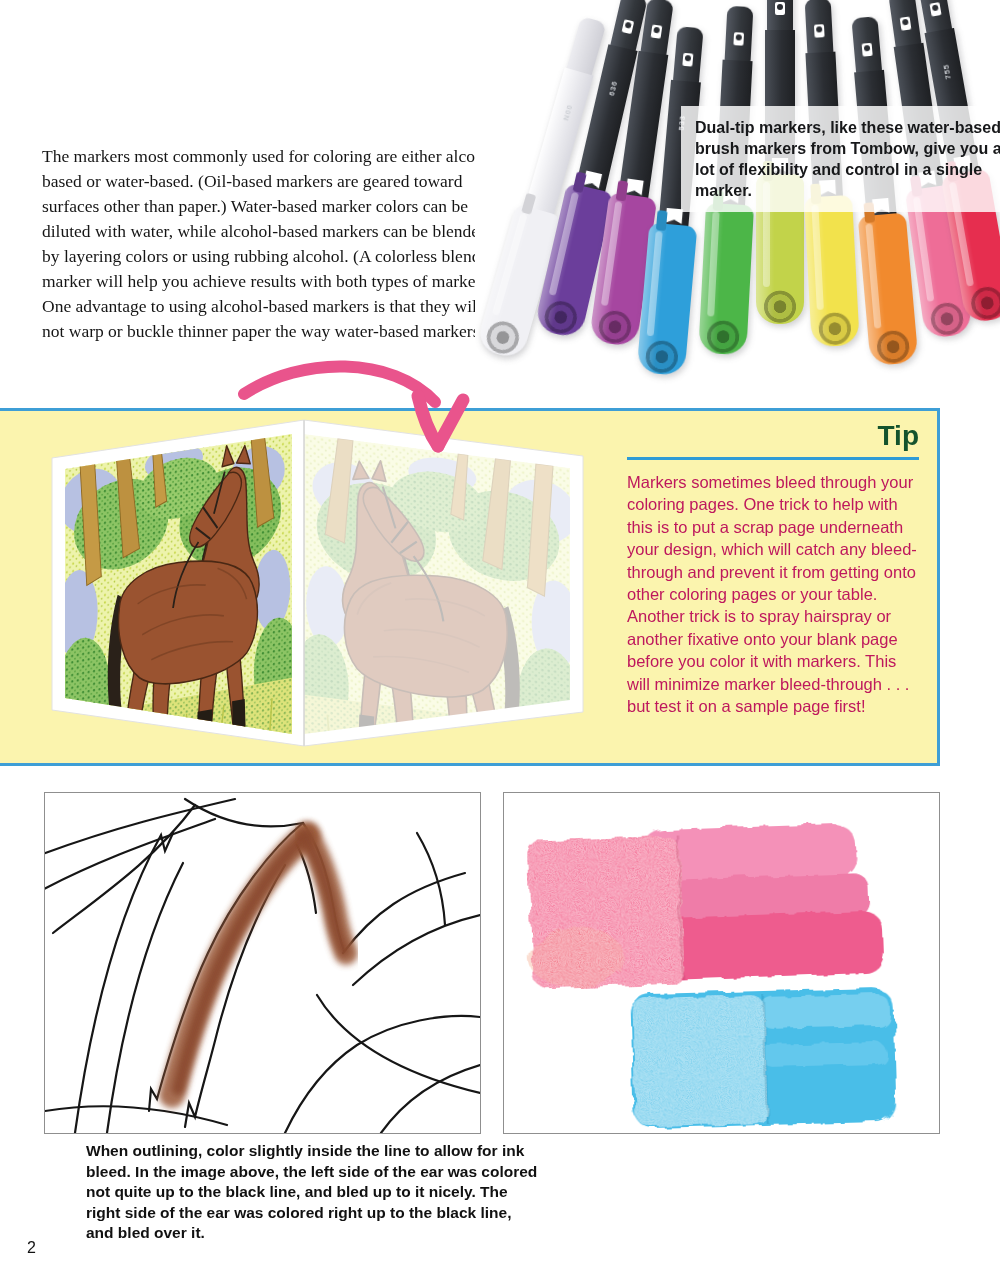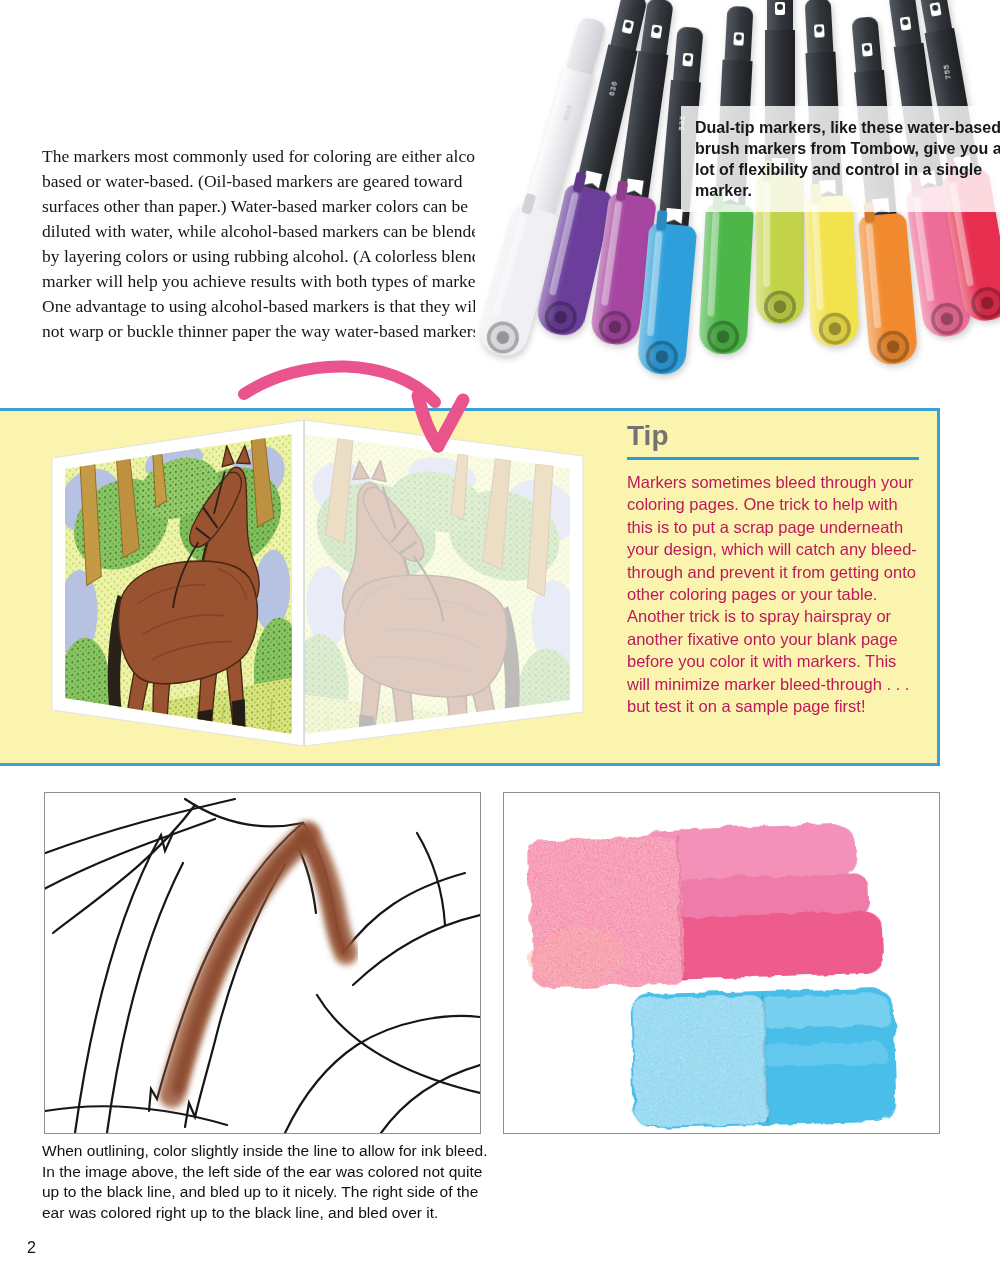--- a/index.html
+++ b/index.html
@@ -32,28 +32,28 @@
                     rgba(0,0,0,.30) 50% 62%, rgba(0,0,0,0) 65%);}
   .m-gloss{position:absolute;top:8px;left:7px;width:7px;height:70%;border-radius:6px;background:rgba(255,255,255,.38);}
   .photo-caption{position:absolute;left:160px;top:106px;width:314px;padding:11px 14px;z-index:40;
                  background:rgba(255,255,255,.82);font-weight:bold;font-size:16px;line-height:21px;color:#17181a;margin-left:46px;}
   
   .tipbox{position:absolute;left:-5px;top:408px;width:945px;height:358px;
           background:var(--tip-yellow);border:3px solid var(--accent-blue);box-sizing:border-box;}
   .book-svg{position:absolute;left:38px;top:412px;width:574px;height:352px;z-index:5;}
   .arrow-svg{position:absolute;left:222px;top:360px;width:275px;height:118px;z-index:8;}
   .tipcol{position:absolute;left:627px;top:420px;width:292px;z-index:6;}
-  .tip-head{text-align:left;font-weight:bold;font-size:28px;color:#737373;}
+  .tip-head{text-align:right;font-weight:bold;font-size:28px;color:#14532d;}
   .tip-rule{height:3px;background:var(--underline-blue);margin-top:5px;border:0;}
   .tip-body{margin-top:11px;font-size:16.5px;line-height:22.4px;color:#be185d;}
   
   .figure{position:absolute;background:#fff;border:1px solid #8f8f8f;box-sizing:border-box;overflow:hidden;}
   .fig-ear{left:44px;top:792px;width:437px;height:342px;}
   .fig-swatch{left:503px;top:792px;width:437px;height:342px;}
-  .caption{position:absolute;font-weight:normal;font-size:15.5px;line-height:20.5px;color:#111;}
+  .caption{position:absolute;font-weight:bold;font-size:15.5px;line-height:20.5px;color:#111;margin-left:44px;}
   .cap-left{left:42px;top:1141px;width:455px;}
   .cap-right{left:503px;top:1141px;width:447px;}
   .pagenum{position:absolute;left:27px;top:1239px;font-size:16px;color:#111;}
 </style>
 </head>
 <body>
 
 <div class="page">
 
   <div class="intro">The markers most commonly used for coloring are either alcohol-based or water-based. (Oil-based markers are geared toward surfaces other than paper.) Water-based marker colors can be diluted with water, while alcohol-based markers can be blended by layering colors or using rubbing alcohol. (A colorless blender marker will help you achieve results with both types of marker.) One advantage to using alcohol-based markers is that they will not warp or buckle thinner paper the way water-based markers do.</div>

